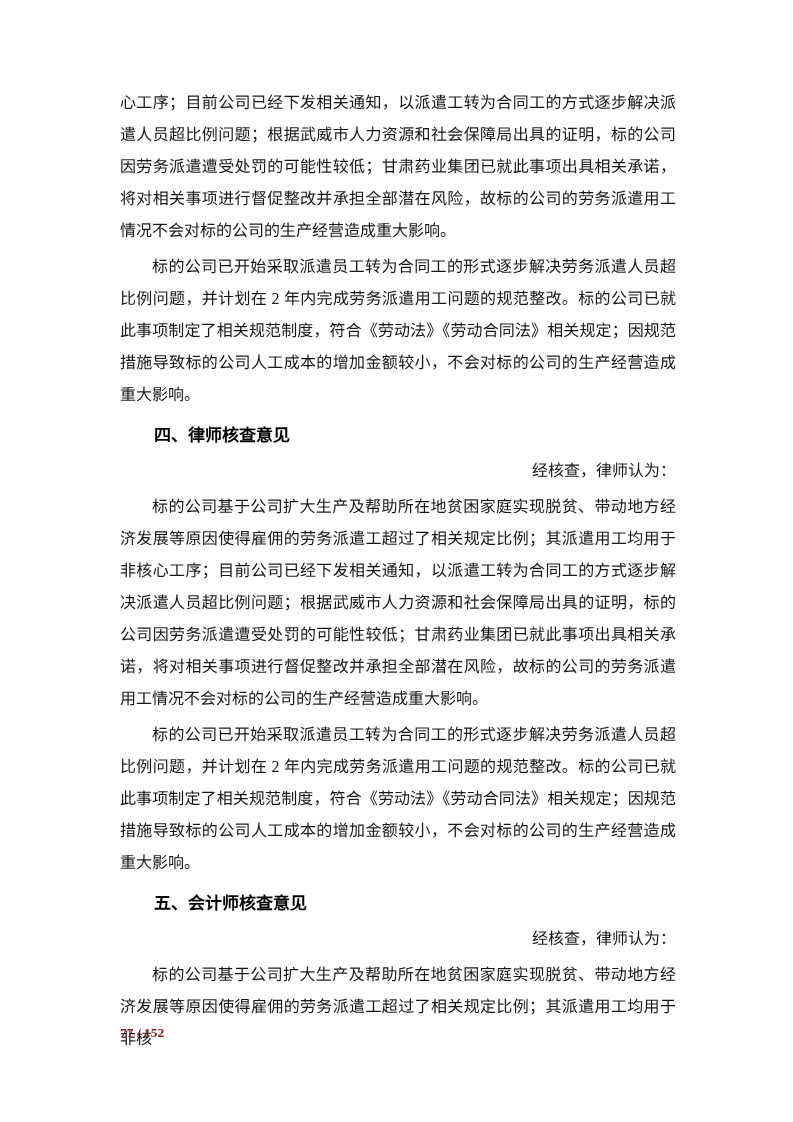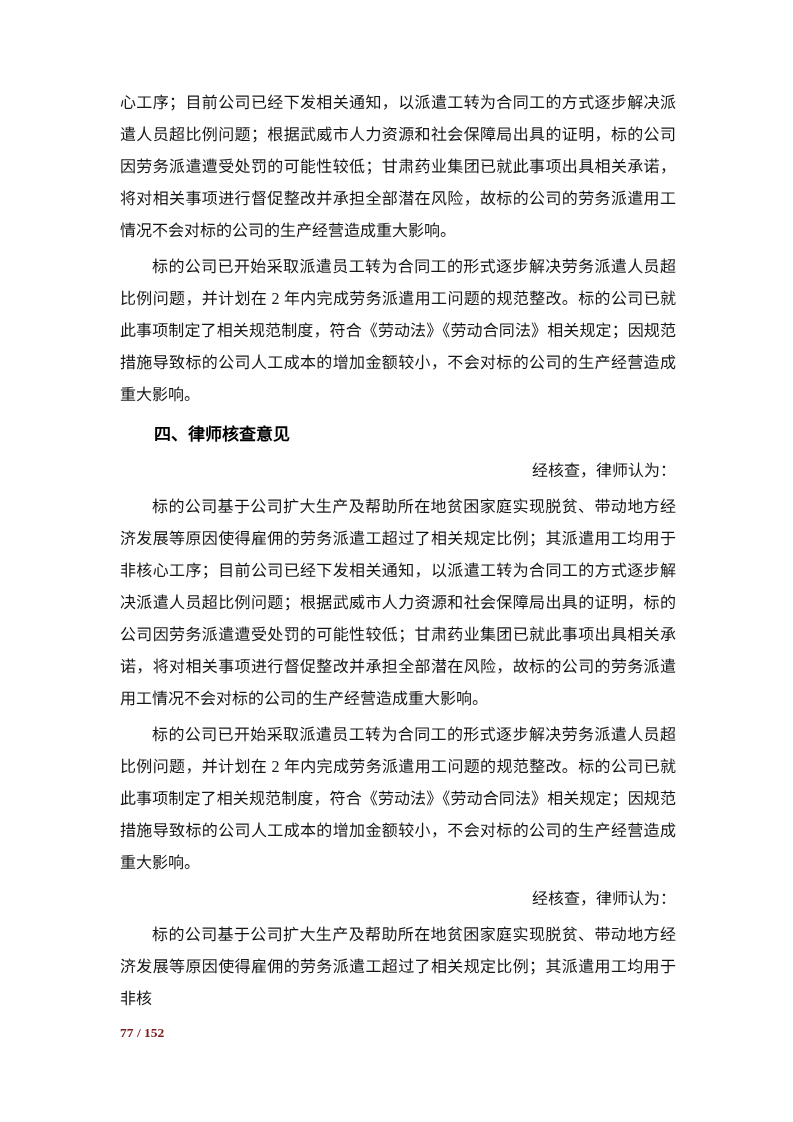--- a/index.html
+++ b/index.html
@@ -30,21 +30,21 @@
     margin: 0 0 4px 0;
     word-break: break-all;
   }
   .para.no-indent {
     text-indent: 0;
   }
   .para.intro {
     text-align: right;
   }
   .heading {
-    font-family: Liberation Mono, monospace;
+    font-family: Liberation Sans, sans-serif;
     font-weight: bold;
     font-size: 17px;
     line-height: 26px;
     text-indent: 2em;
     margin: 12px 0 6px 0;
     color: #000000;
   }
   .footer {
     position: absolute;
     left: 120px;
@@ -69,20 +69,21 @@
     <p class="para">标的公司已开始采取派遣员工转为合同工的形式逐步解决劳务派遣人员超比例问题，并计划在 2 年内完成劳务派遣用工问题的规范整改。标的公司已就此事项制定了相关规范制度，符合《劳动法》《劳动合同法》相关规定；因规范措施导致标的公司人工成本的增加金额较小，不会对标的公司的生产经营造成重大影响。</p>
 
     <h2 class="heading">四、律师核查意见</h2>
 
     <p class="para intro">经核查，律师认为：</p>
 
     <p class="para">标的公司基于公司扩大生产及帮助所在地贫困家庭实现脱贫、带动地方经济发展等原因使得雇佣的劳务派遣工超过了相关规定比例；其派遣用工均用于非核心工序；目前公司已经下发相关通知，以派遣工转为合同工的方式逐步解决派遣人员超比例问题；根据武威市人力资源和社会保障局出具的证明，标的公司因劳务派遣遭受处罚的可能性较低；甘肃药业集团已就此事项出具相关承诺，将对相关事项进行督促整改并承担全部潜在风险，故标的公司的劳务派遣用工情况不会对标的公司的生产经营造成重大影响。</p>
 
     <p class="para">标的公司已开始采取派遣员工转为合同工的形式逐步解决劳务派遣人员超比例问题，并计划在 2 年内完成劳务派遣用工问题的规范整改。标的公司已就此事项制定了相关规范制度，符合《劳动法》《劳动合同法》相关规定；因规范措施导致标的公司人工成本的增加金额较小，不会对标的公司的生产经营造成重大影响。</p>
 
+    <h2 class="heading">五、会计师核查意见</h2>
 
     <p class="para intro">经核查，律师认为：</p>
 
     <p class="para">标的公司基于公司扩大生产及帮助所在地贫困家庭实现脱贫、带动地方经济发展等原因使得雇佣的劳务派遣工超过了相关规定比例；其派遣用工均用于非核</p>
 
   </div>
 
   <div class="footer">77 / 152</div>
 </div>
 

